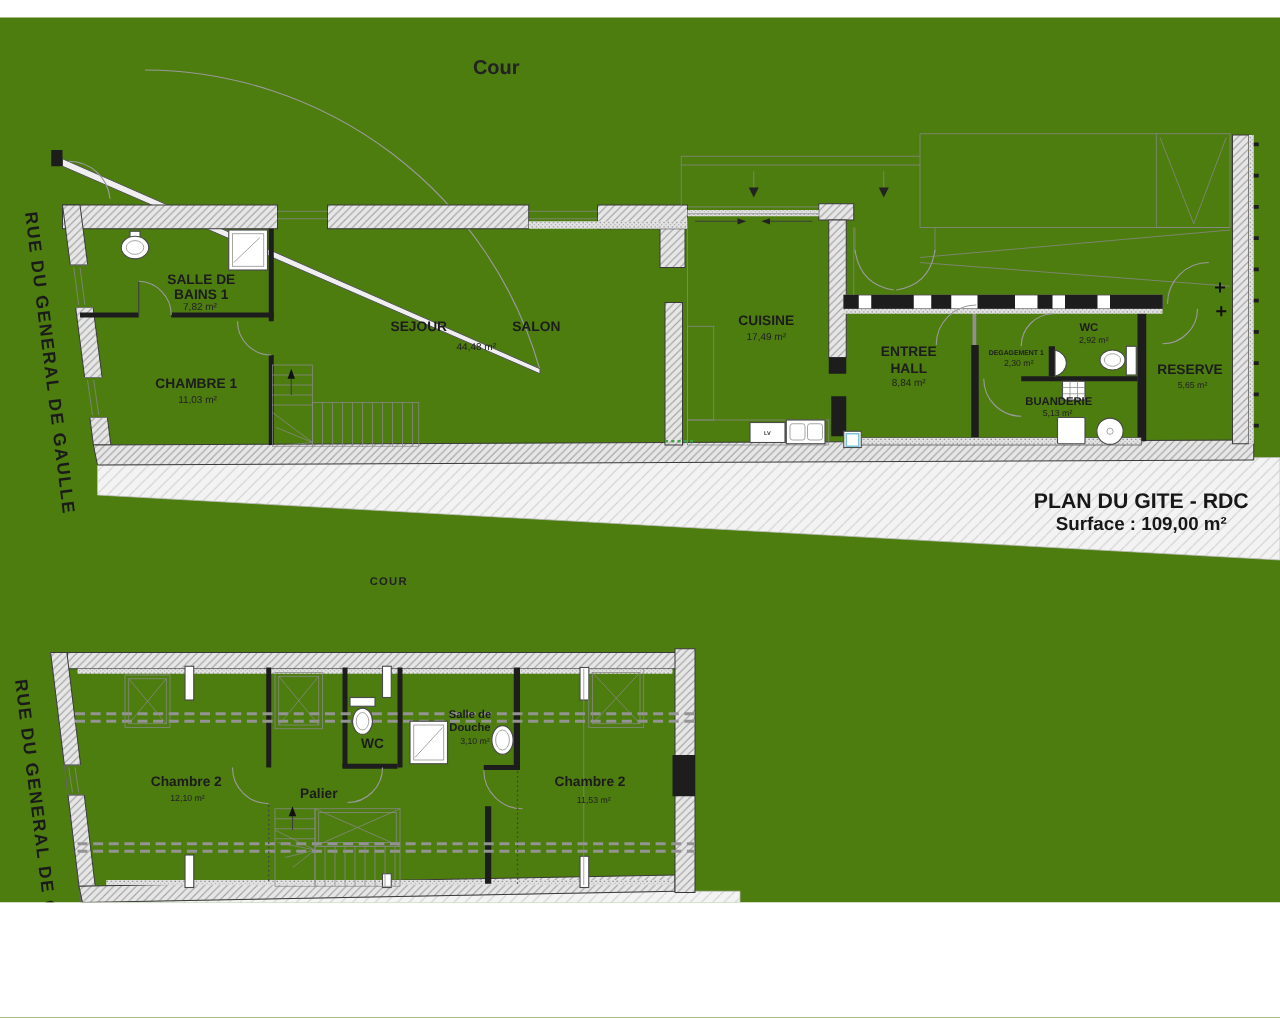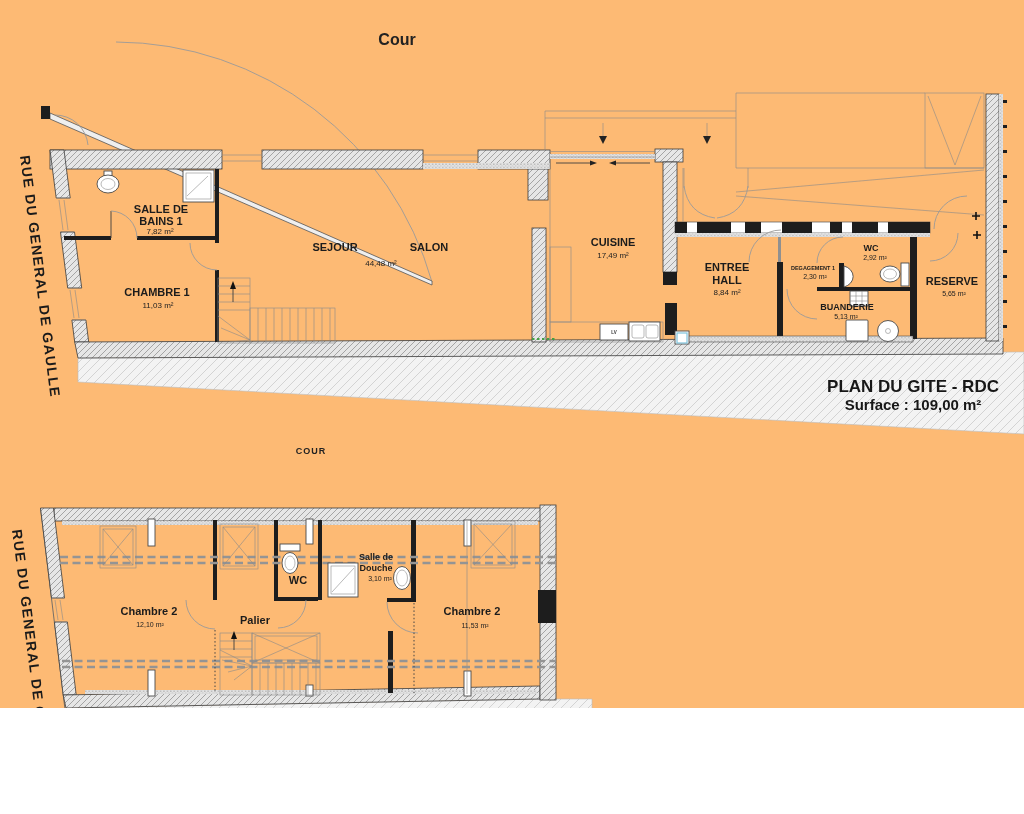--- a/index.html
+++ b/index.html
@@ -1,16 +1,16 @@
 <!DOCTYPE html>
 <html><head>
 <meta charset="utf-8">
 <style>
   html,body{margin:0;padding:0;background:#ffffff;}
-  .stage{position:relative;width:1024px;height:708px;background:#fdba74;overflow:hidden;}
+  .stage{position:relative;width:1024px;height:708px;background:#4d7c0f;overflow:hidden;margin-top:14px;}
   svg{display:block;}
   .w   {fill:url(#hw);stroke:#3a3a3a;stroke-width:0.8;}
   .bw  {fill:#1d1d1d;stroke:none;}
   .tl  {stroke:#3f3f3f;stroke-width:0.9;fill:none;}
   .tl2 {stroke:#8a8a8a;stroke-width:0.6;fill:none;}
   .fx  {fill:#ffffff;stroke:#4a4a4a;stroke-width:0.9;}
   .arc {stroke:#9a9a9a;stroke-width:0.9;fill:none;}
   .dash{stroke:#949494;stroke-width:2.3;fill:none;stroke-dasharray:8 4.5;}
   .dot {stroke:#444;stroke-width:1;fill:none;stroke-dasharray:1.5 2.2;}
   .lbl {font:bold 11px "Liberation Sans",sans-serif;fill:#1c1c1c;text-anchor:middle;}

